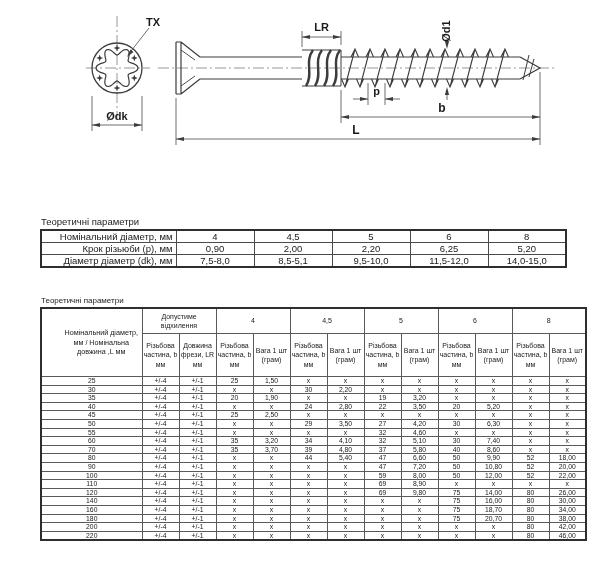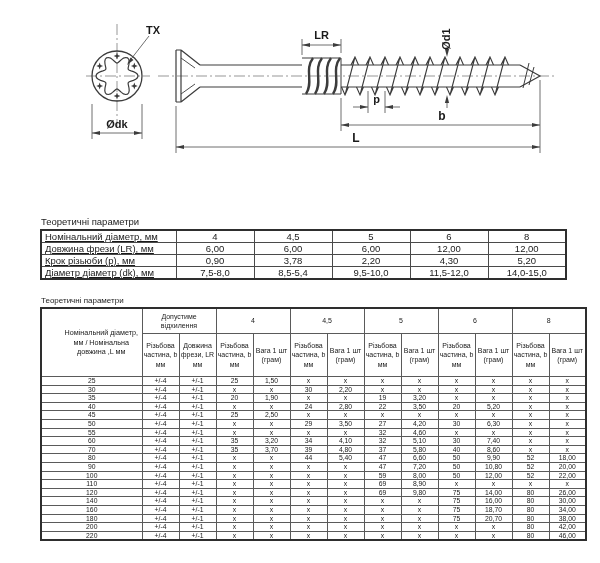--- a/index.html
+++ b/index.html
@@ -8,39 +8,39 @@
   svg text{font-family:"Liberation Sans",sans-serif;}
 
   .block{position:absolute;}
   .tbl-title{font-size:9.5px;color:#222;margin:0 0 2px 1px;}
 
   
   .t1{left:40px;top:216px;width:525px;}
   .t1 table{border-collapse:collapse;width:100%;border:2px solid #2e2e2e;table-layout:fixed;}
   .t1 th,.t1 td{border:1px solid #4a4a4a;font-size:9.5px;font-weight:400;
                 height:11px;line-height:11px;padding:0 3px;white-space:nowrap;overflow:hidden;}
-  .t1 th{text-align:left;text-decoration:underline;}
+  .t1 th{text-align:right;}
   .t1 td{text-align:center;}
 
   
   .t2{left:40px;top:296px;width:545px;}
   .t2 .tbl-title{font-size:8px;}
   .t2 table{border-collapse:collapse;width:100%;border:2px solid #2e2e2e;table-layout:fixed;}
   .t2 th,.t2 td{border:1px solid #5a5a5a;font-weight:400;text-align:center;
                 padding:0 1px;overflow:hidden;}
   .t2 thead th{font-size:7px;line-height:1.35;}
   .t2 thead tr:first-child th{height:24px;}
   .t2 thead tr:last-child th{height:42px;}
   .t2 thead th.first-col{font-size:7.2px;padding-left:20px;}
   .t2 tbody td{font-size:6.8px;height:7.6px;line-height:7.6px;white-space:nowrap;}
 </style>
 </head>
 <body>
 
-<div class="block" style="left:0;top:12px">
+<div class="block" style="left:0;top:4px">
 <svg id="screw-svg" width="600" height="214" viewBox="0 0 600 214">
 
   <g stroke="#6a6a6a" stroke-width="0.7" fill="none" stroke-dasharray="11 3 2 3">
     <path d="M86,64 H150"></path>
     <path d="M117,12 V114"></path>
     <path d="M158,64 H556"></path>
   </g>
 
   <g stroke="#3c3c3c" stroke-width="1.3" fill="none">
     <circle cx="117" cy="64" r="25"></circle>
@@ -108,39 +108,31 @@
     <tbody>
         <tr>
           <th>Номінальний діаметр, мм</th>
           <td>4</td>
           <td>4,5</td>
           <td>5</td>
           <td>6</td>
           <td>8</td>
         </tr>
         <tr>
-          <th>Довжина фрези (LR), мм</th>
-          <td>6,00</td>
-          <td>6,00</td>
-          <td>6,00</td>
-          <td>12,00</td>
-          <td>12,00</td>
-        </tr>
-        <tr>
           <th>Крок різьюби (p), мм</th>
           <td>0,90</td>
-          <td>3,78</td>
+          <td>2,00</td>
           <td>2,20</td>
-          <td>4,30</td>
+          <td>6,25</td>
           <td>5,20</td>
         </tr>
         <tr>
           <th>Діаметр діаметр (dk), мм</th>
           <td>7,5-8,0</td>
-          <td>8,5-5,4</td>
+          <td>8,5-5,1</td>
           <td>9,5-10,0</td>
           <td>11,5-12,0</td>
           <td>14,0-15,0</td>
         </tr>
       </tbody>
   </table>
 </div>
 
 <div class="block t2">
   <div class="tbl-title">Теоретичні параметри</div>

